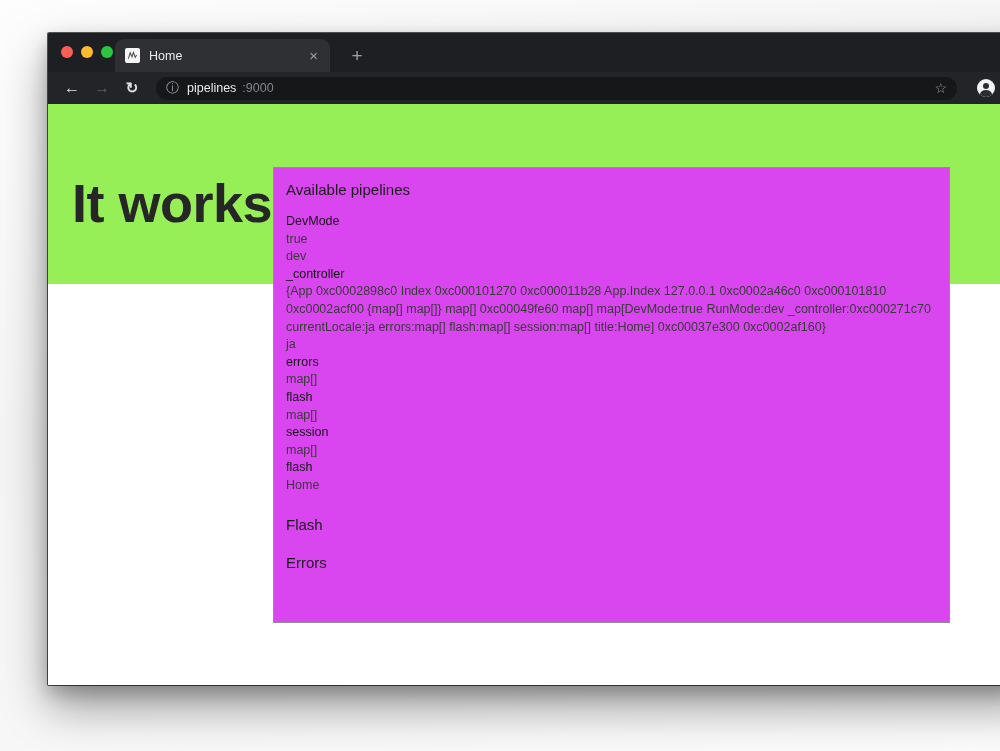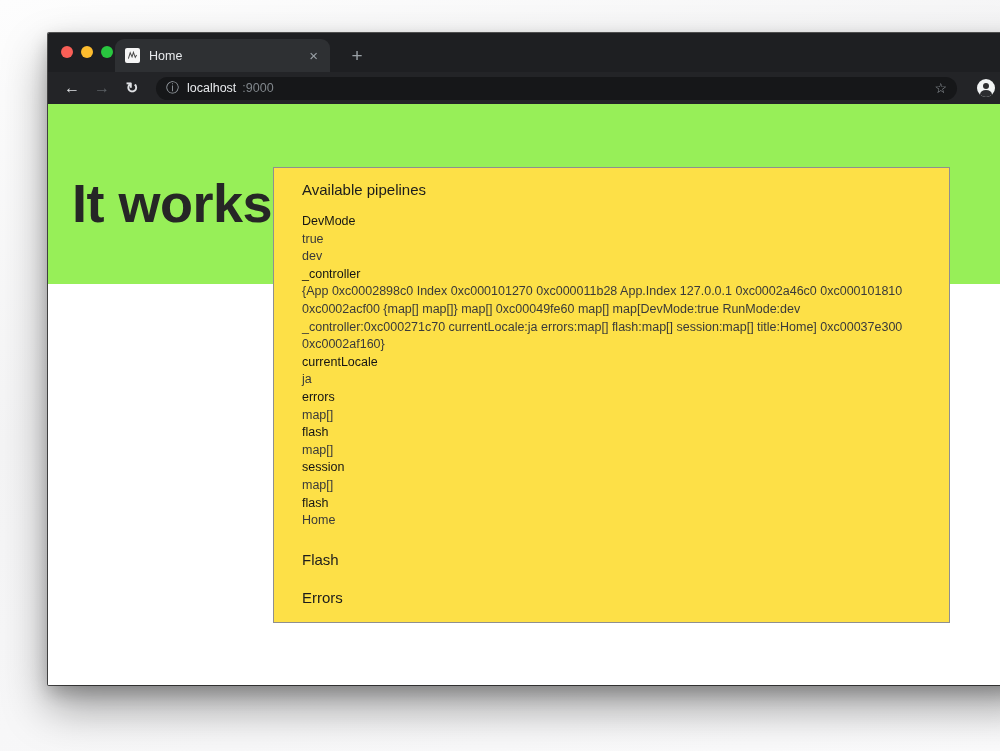--- a/index.html
+++ b/index.html
@@ -55,21 +55,21 @@
   .content { position:relative; height:581px; background:#ffffff; }
   .hero { position:absolute; left:0; top:0; right:0; height:180px; background:#97ef58; }
   .hero h1 { position:absolute; left:24px; top:68px; font-size:54px; font-weight:bold;
     color:#262626; letter-spacing:-0.5px; white-space:nowrap; }
 
   .panel-toggle { position:absolute; top:43px; right:2px; width:17px; height:20px;
     background:#ffffff; color:#16395f; font-size:12px; font-weight:bold;
     display:flex; align-items:center; justify-content:center; z-index:4; cursor:default; }
 
   .debug-panel { position:absolute; left:225px; top:63px; width:677px; height:456px;
-    background:#fde047; border:1px solid #8f8f8f; z-index:3; padding:13px 28px; overflow:hidden; }
+    background:#d946ef; border:1px solid #8f8f8f; z-index:3; padding:13px 12px; overflow:hidden; }
   .debug-panel h3 { font-size:15px; font-weight:500; color:#1c1c1c; }
   .debug-panel dl { margin-top:15px; font-size:12.5px; line-height:17.6px; color:#3a3a3a; }
   .debug-panel dt { font-weight:normal; color:#141414; }
   .debug-panel dd { margin:0; max-width:655px; }
   .sec-heading { margin-top:21px; }
 </style>
 </head>
 <body>
 
 <div class="window">
@@ -91,21 +91,21 @@
     </div>
     <div class="newtab">+</div>
   </div>
 
   <div class="toolbar">
     <span class="nav-ic">←</span>
     <span class="nav-ic disabled">→</span>
     <span class="nav-ic reload">↻</span>
     <div class="omnibox">
       <span class="info-ic">ⓘ</span>
-      <span class="url"><span>localhost</span><span class="port">:9000</span></span>
+      <span class="url"><span>pipelines</span><span class="port">:9000</span></span>
       <span class="star-ic">☆</span>
     </div>
     <span class="avatar"></span>
     <span class="update-badge">!</span>
   </div>
 
   <div class="content">
     <div class="hero">
       <h1>It works</h1>
     </div>
@@ -113,21 +113,20 @@
     <div class="panel-toggle">❯</div>
 
     <div class="debug-panel">
       <h3>Available pipelines</h3>
       <dl>
         <dt>DevMode</dt>
         <dd>true</dd>
         <dd>dev</dd>
         <dt>_controller</dt>
         <dd>{App 0xc0002898c0 Index 0xc000101270 0xc000011b28 App.Index 127.0.0.1 0xc0002a46c0 0xc000101810 0xc0002acf00 {map[] map[]} map[] 0xc00049fe60 map[] map[DevMode:true RunMode:dev _controller:0xc000271c70 currentLocale:ja errors:map[] flash:map[] session:map[] title:Home] 0xc00037e300 0xc0002af160}</dd>
-        <dt>currentLocale</dt>
         <dd>ja</dd>
         <dt>errors</dt>
         <dd>map[]</dd>
         <dt>flash</dt>
         <dd>map[]</dd>
         <dt>session</dt>
         <dd>map[]</dd>
         <dt>flash</dt>
         <dd>Home</dd>
       </dl>

